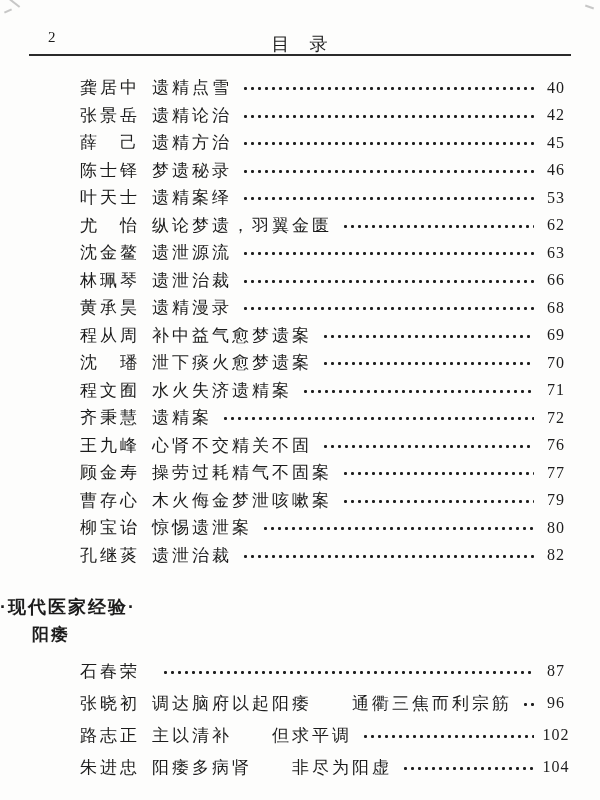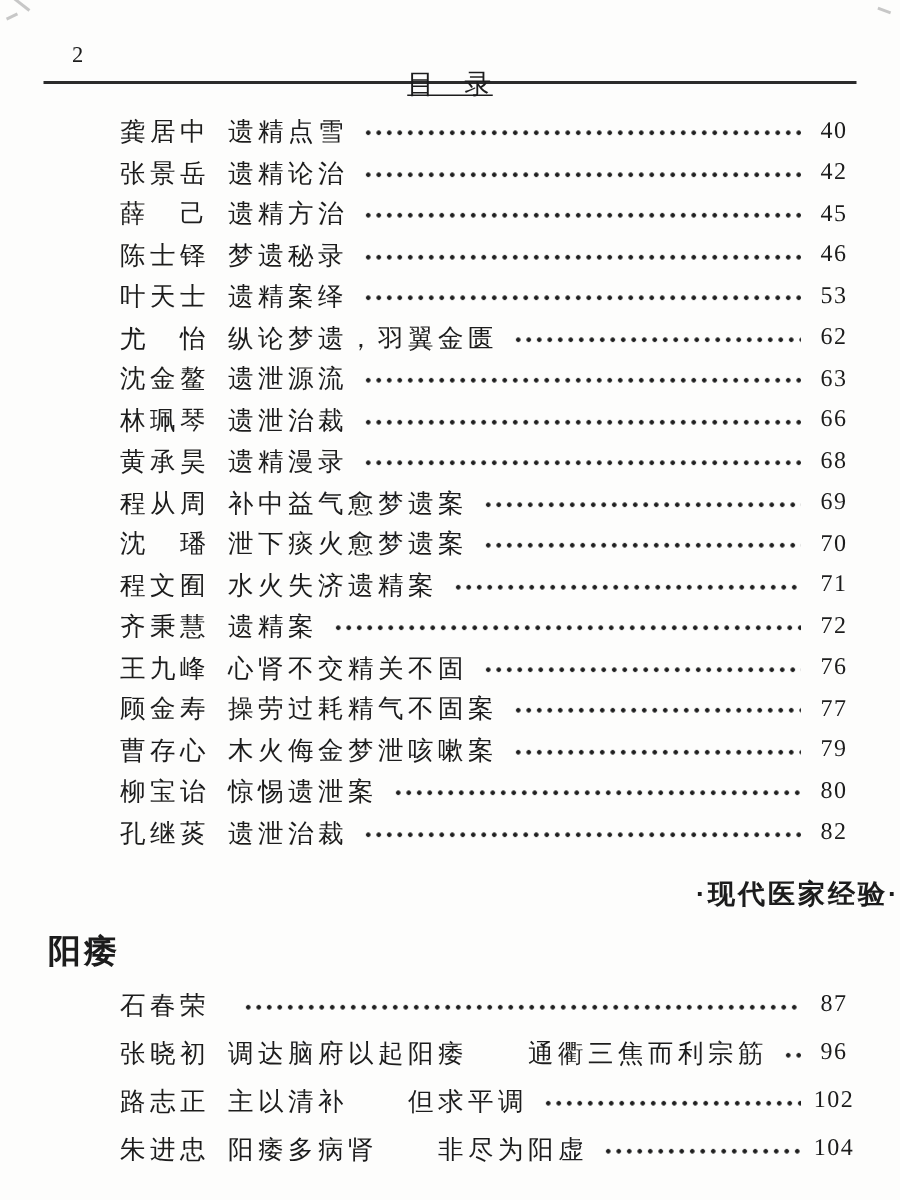--- a/index.html
+++ b/index.html
@@ -9,39 +9,39 @@
     font-family:"Liberation Serif", serif;
   }
   
   .artifact { position:absolute; background:#9a9a9a; opacity:.55; }
   .artifact.tl { left:8px; top:2px; width:13px; height:2px; transform:rotate(38deg); }
   .artifact.tl2 { left:4px; top:10px; width:8px; height:2px; transform:rotate(-25deg); }
   .artifact.tr { right:6px; top:6px; width:9px; height:2px; transform:rotate(20deg); }
 
   .header { position:relative; height:54px; }
   .pageno { position:absolute; left:48px; top:29px; font-size:15px; }
-  .head-title { position:absolute; left:0; right:0; top:44px; text-align:center;
-    font-size:18px; letter-spacing:1px;text-decoration:underline; }
+  .head-title { position:absolute; left:0; right:0; top:32px; text-align:center;
+    font-size:18px; letter-spacing:1px; }
   .rule { margin:0 29px; border-top:2px solid #2b2b2b; height:0; }
 
   .list { margin:18px 30px 0 32px; }
   .row { display:flex; align-items:center; height:27.5px; font-size:17px;margin-left:48px; }
   .list.modern .row { height:32px; }
   .author { flex:0 0 72px; letter-spacing:3px; }
   .entry-title { letter-spacing:3px; white-space:nowrap;text-align:center; }
   .leader { flex:1 1 auto; align-self:stretch; margin:0 8px 0 10px;
     background-image:radial-gradient(circle, #1f1f1f 1.3px, transparent 1.7px);
     background-size:7px 7px; background-repeat:repeat-x; background-position:left 55%;
   }
   .pagenum { flex:0 0 auto; min-width:28px; text-align:center; font-size:16px;
     letter-spacing:1px; }
 
-  .section-head { margin-top:15px; text-align:right; font-size:18px; font-weight:bold;
+  .section-head { margin-top:26px; text-align:left; font-size:18px; font-weight:bold;
     letter-spacing:2px; font-family:"Liberation Sans", sans-serif; line-height:24px; }
-  .subsection-head { margin:14px 0 0 32px; font-size:22px; font-weight:bold;
+  .subsection-head { margin:4px 0 0 32px; font-size:17px; font-weight:bold;
     letter-spacing:2px; font-family:"Liberation Sans", sans-serif; line-height:24px; }
   .list.modern { margin-top:8px; }
 </style>
 </head>
 <body>
 
 <div class="page">
   <div class="artifact tl"></div>
   <div class="artifact tl2"></div>
   <div class="artifact tr"></div>

